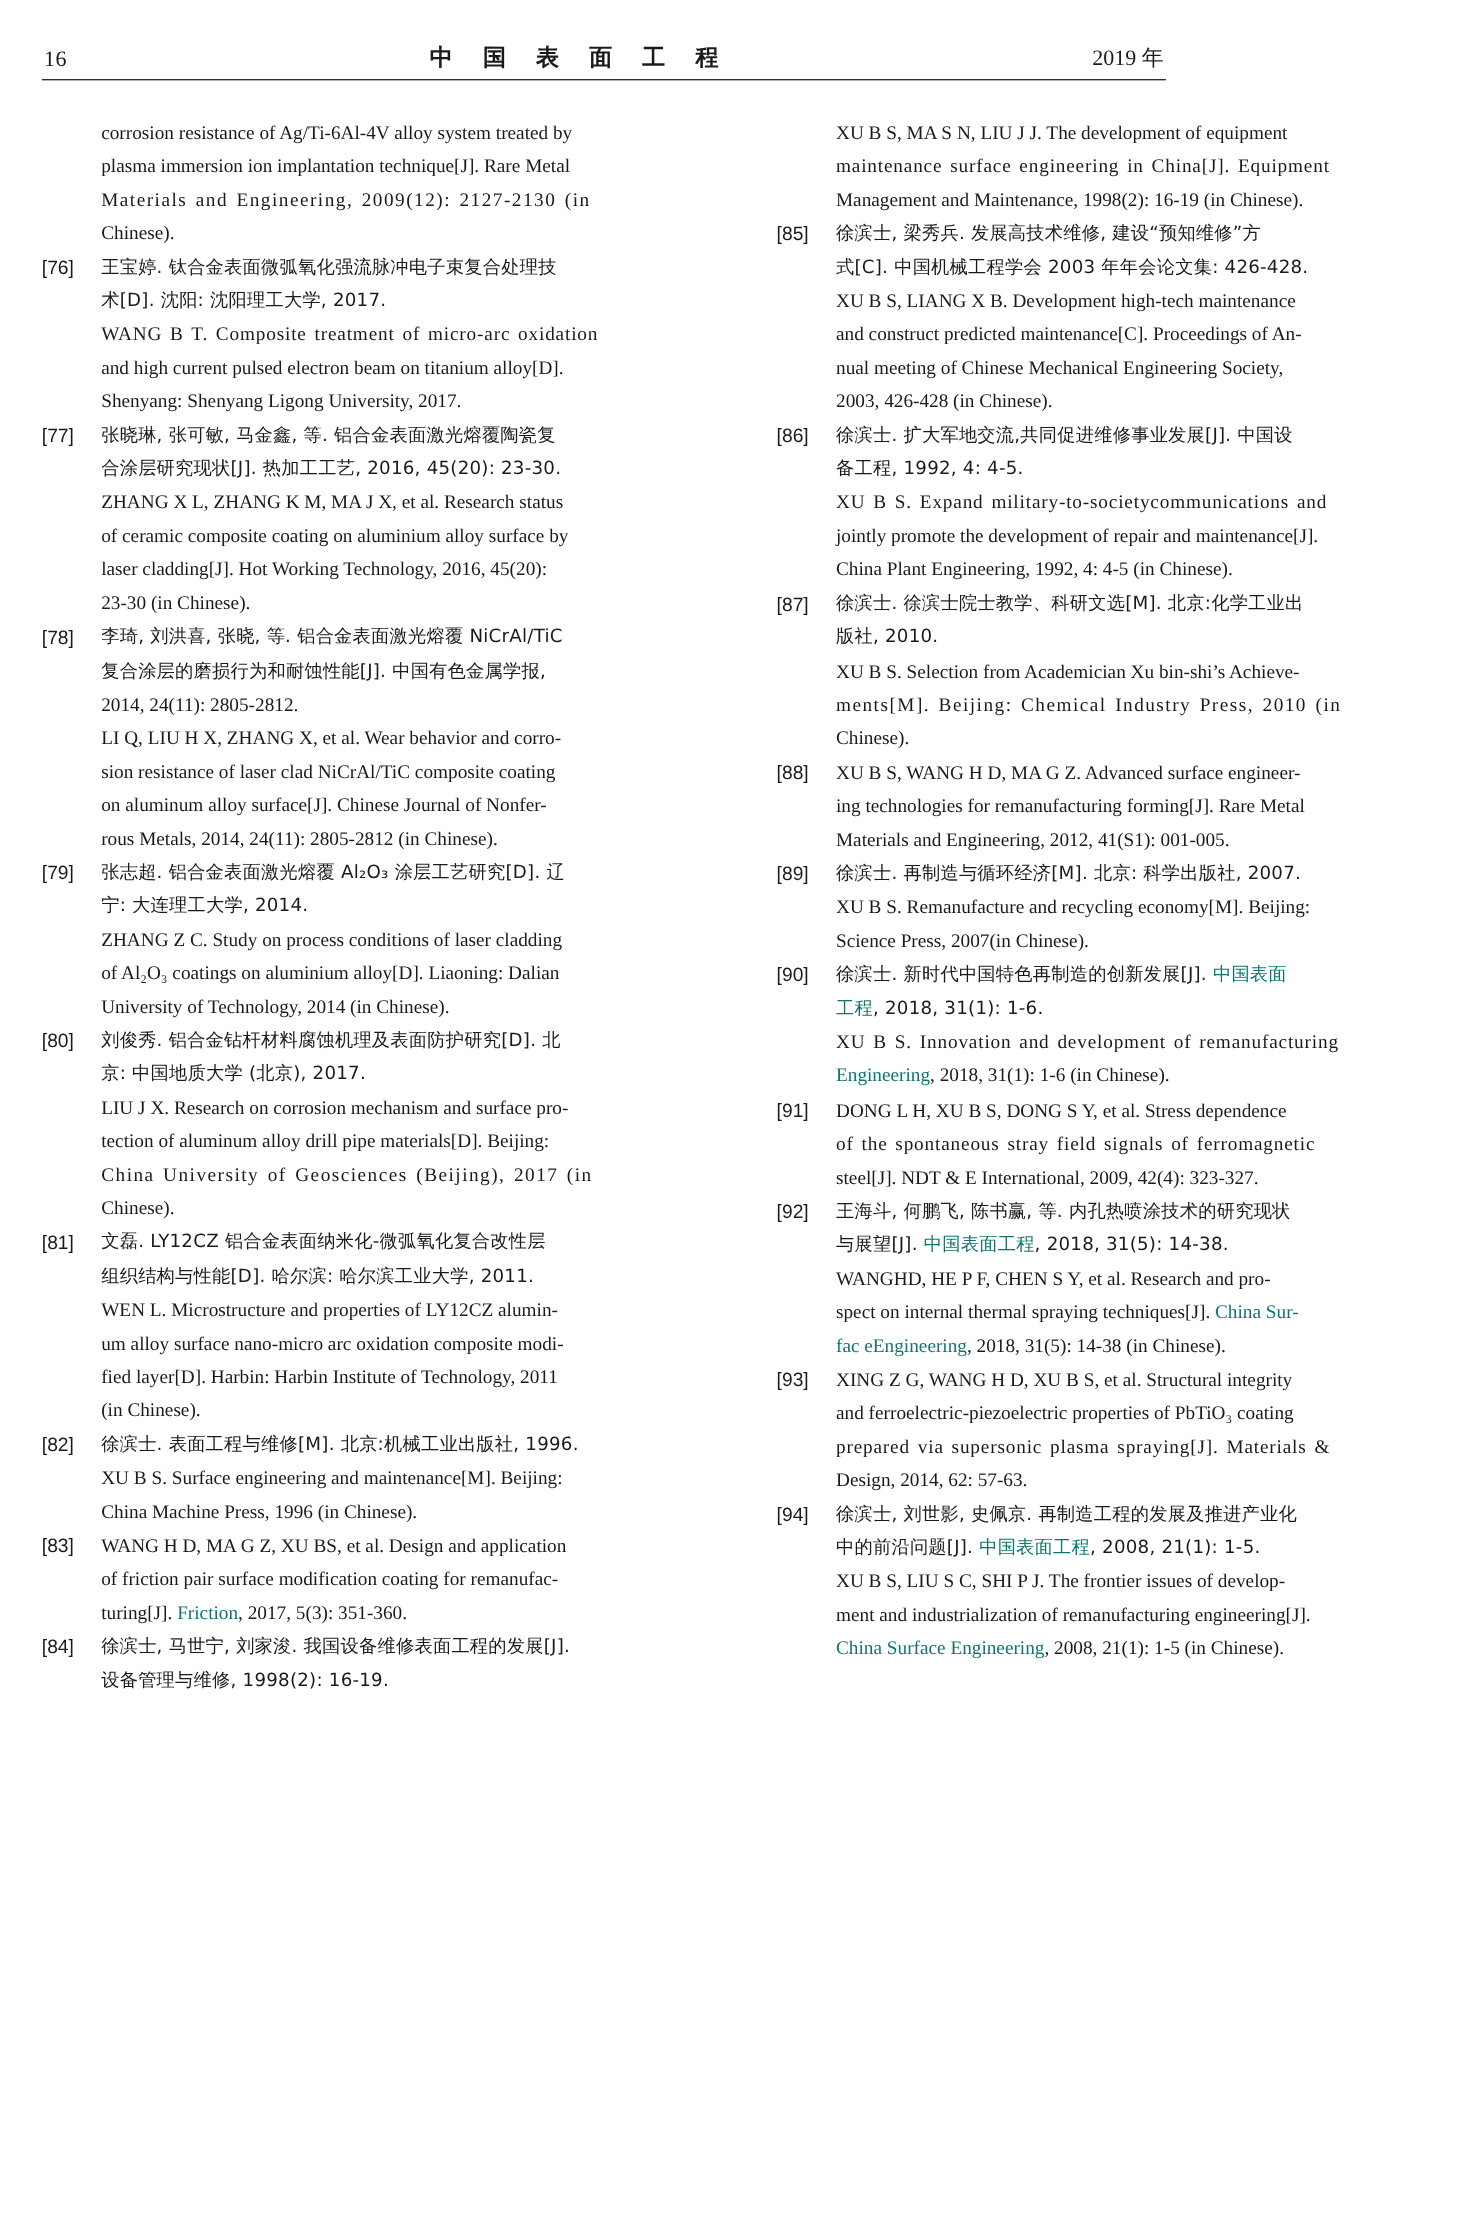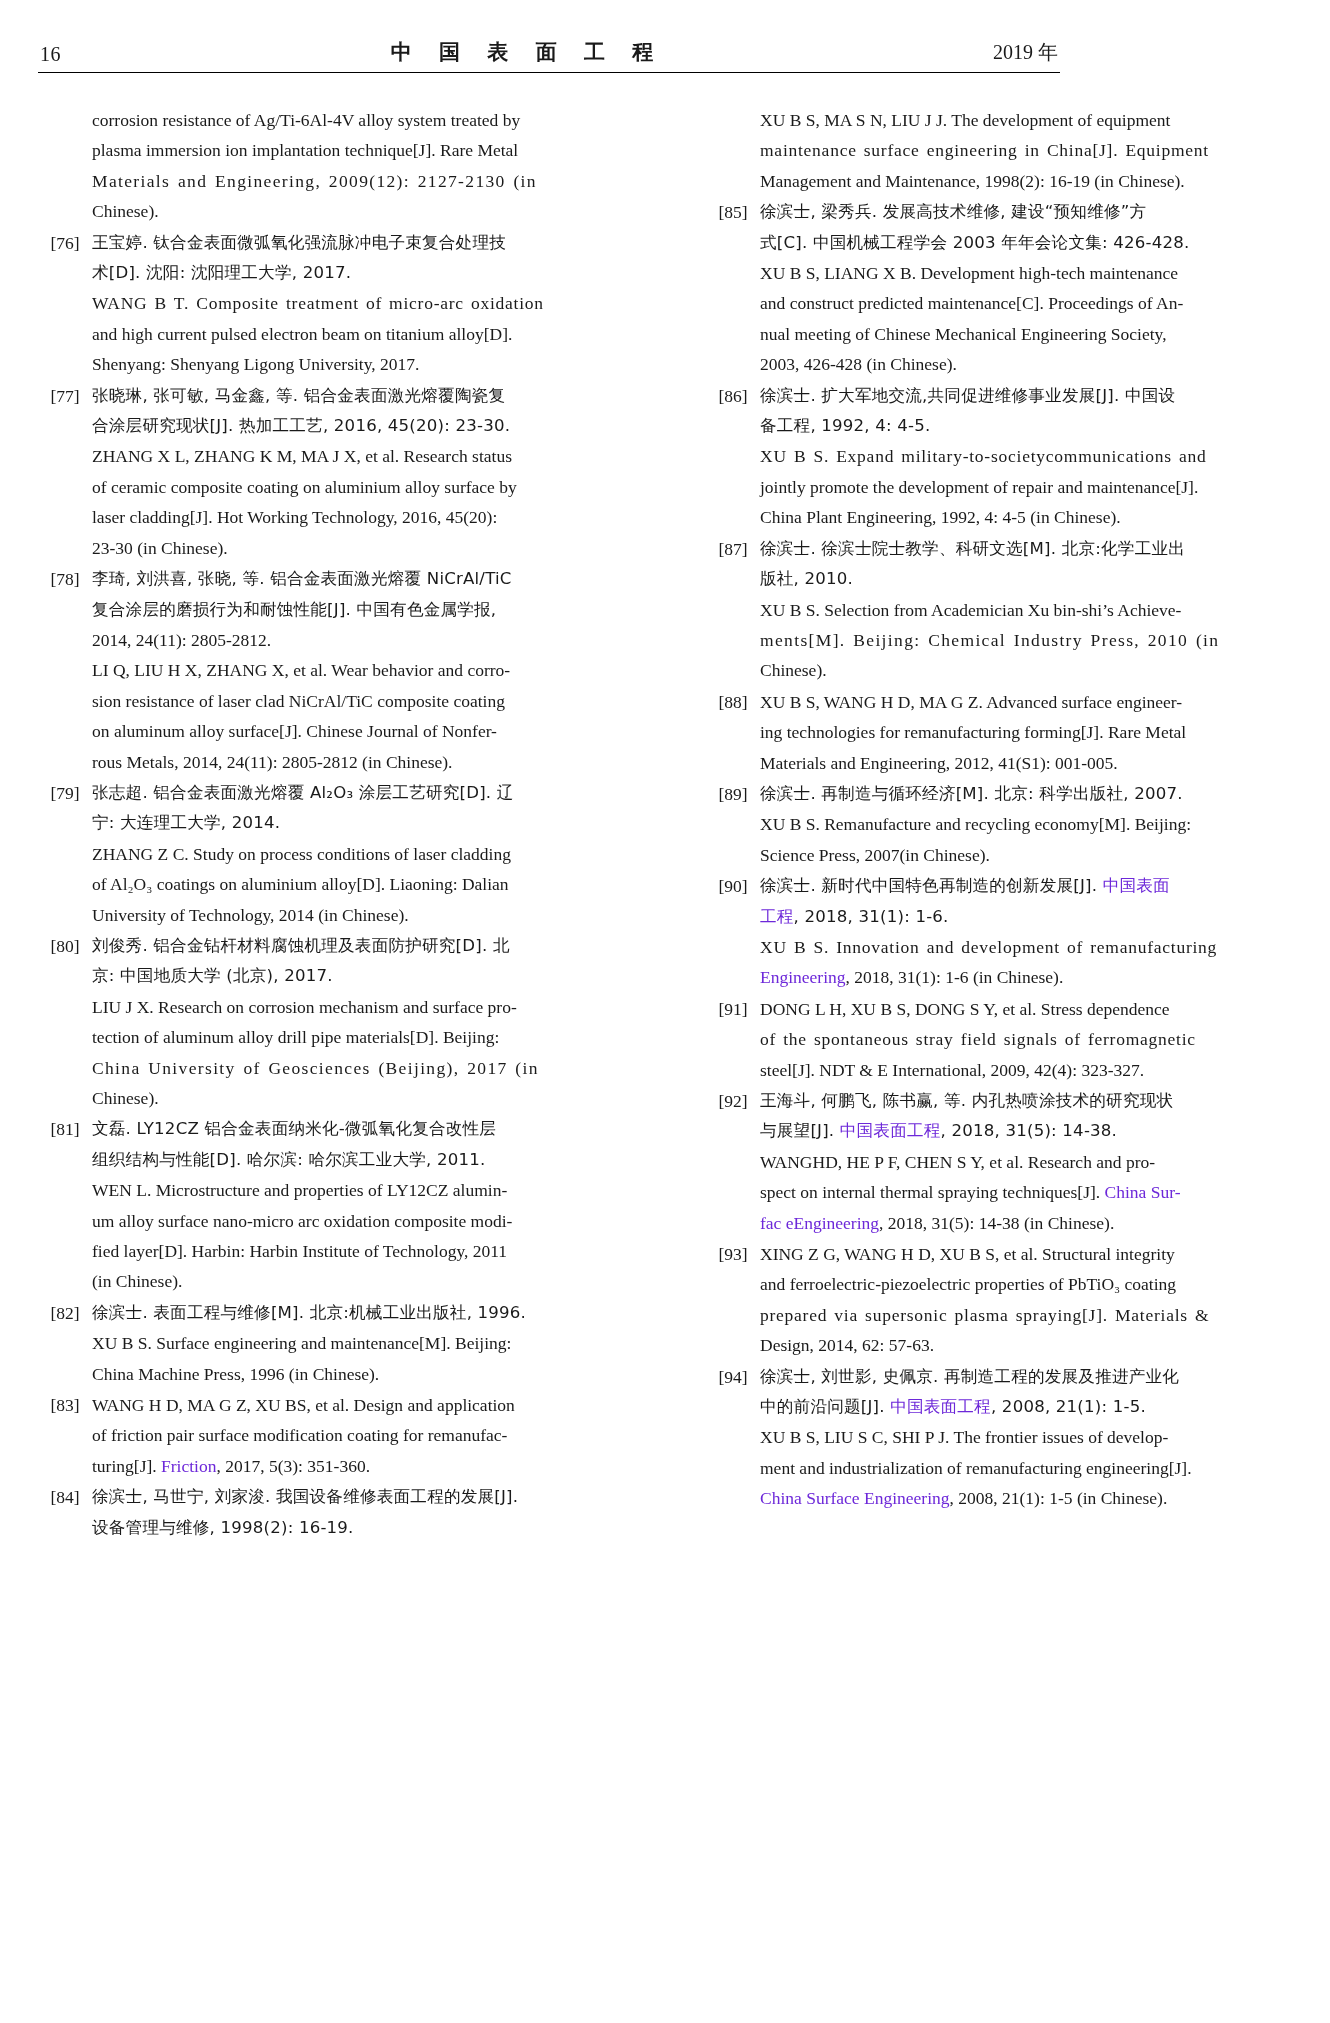--- a/index.html
+++ b/index.html
@@ -72,22 +72,22 @@
   
   .ref {
     display: flex;
     align-items: flex-start;
     margin-bottom: 1px;
   }
   .ref-num {
     flex: 0 0 54px;
     font-size: 17.5px;
     line-height: 30.4px;
-    text-align: center;
-    font-family: Liberation Serif, serif;
+    text-align: left;
+    font-family: Liberation Sans, sans-serif;
   }
   .ref-body {
     flex: 1 1 auto;
   }
   .ln {
     font-size: 17.5px;
     line-height: 30.4px;
     text-align: justify;
     text-justify: inter-word;
     white-space: pre-wrap;
@@ -106,21 +106,21 @@
   }
   .wide {
     letter-spacing: 1.35px;
     word-spacing: 2px;
   }
   .wide2 {
     letter-spacing: 0.75px;
     word-spacing: 2px;
   }
   .link {
-    color: #6d28d9;
+    color: #0f766e;
   }
 </style>
 </head>
 <body>
 
 <div class="page">
 
   <div class="header">
     <div class="header-page-num">16</div>
     <div class="header-title">中 国 表 面 工 程</div>

